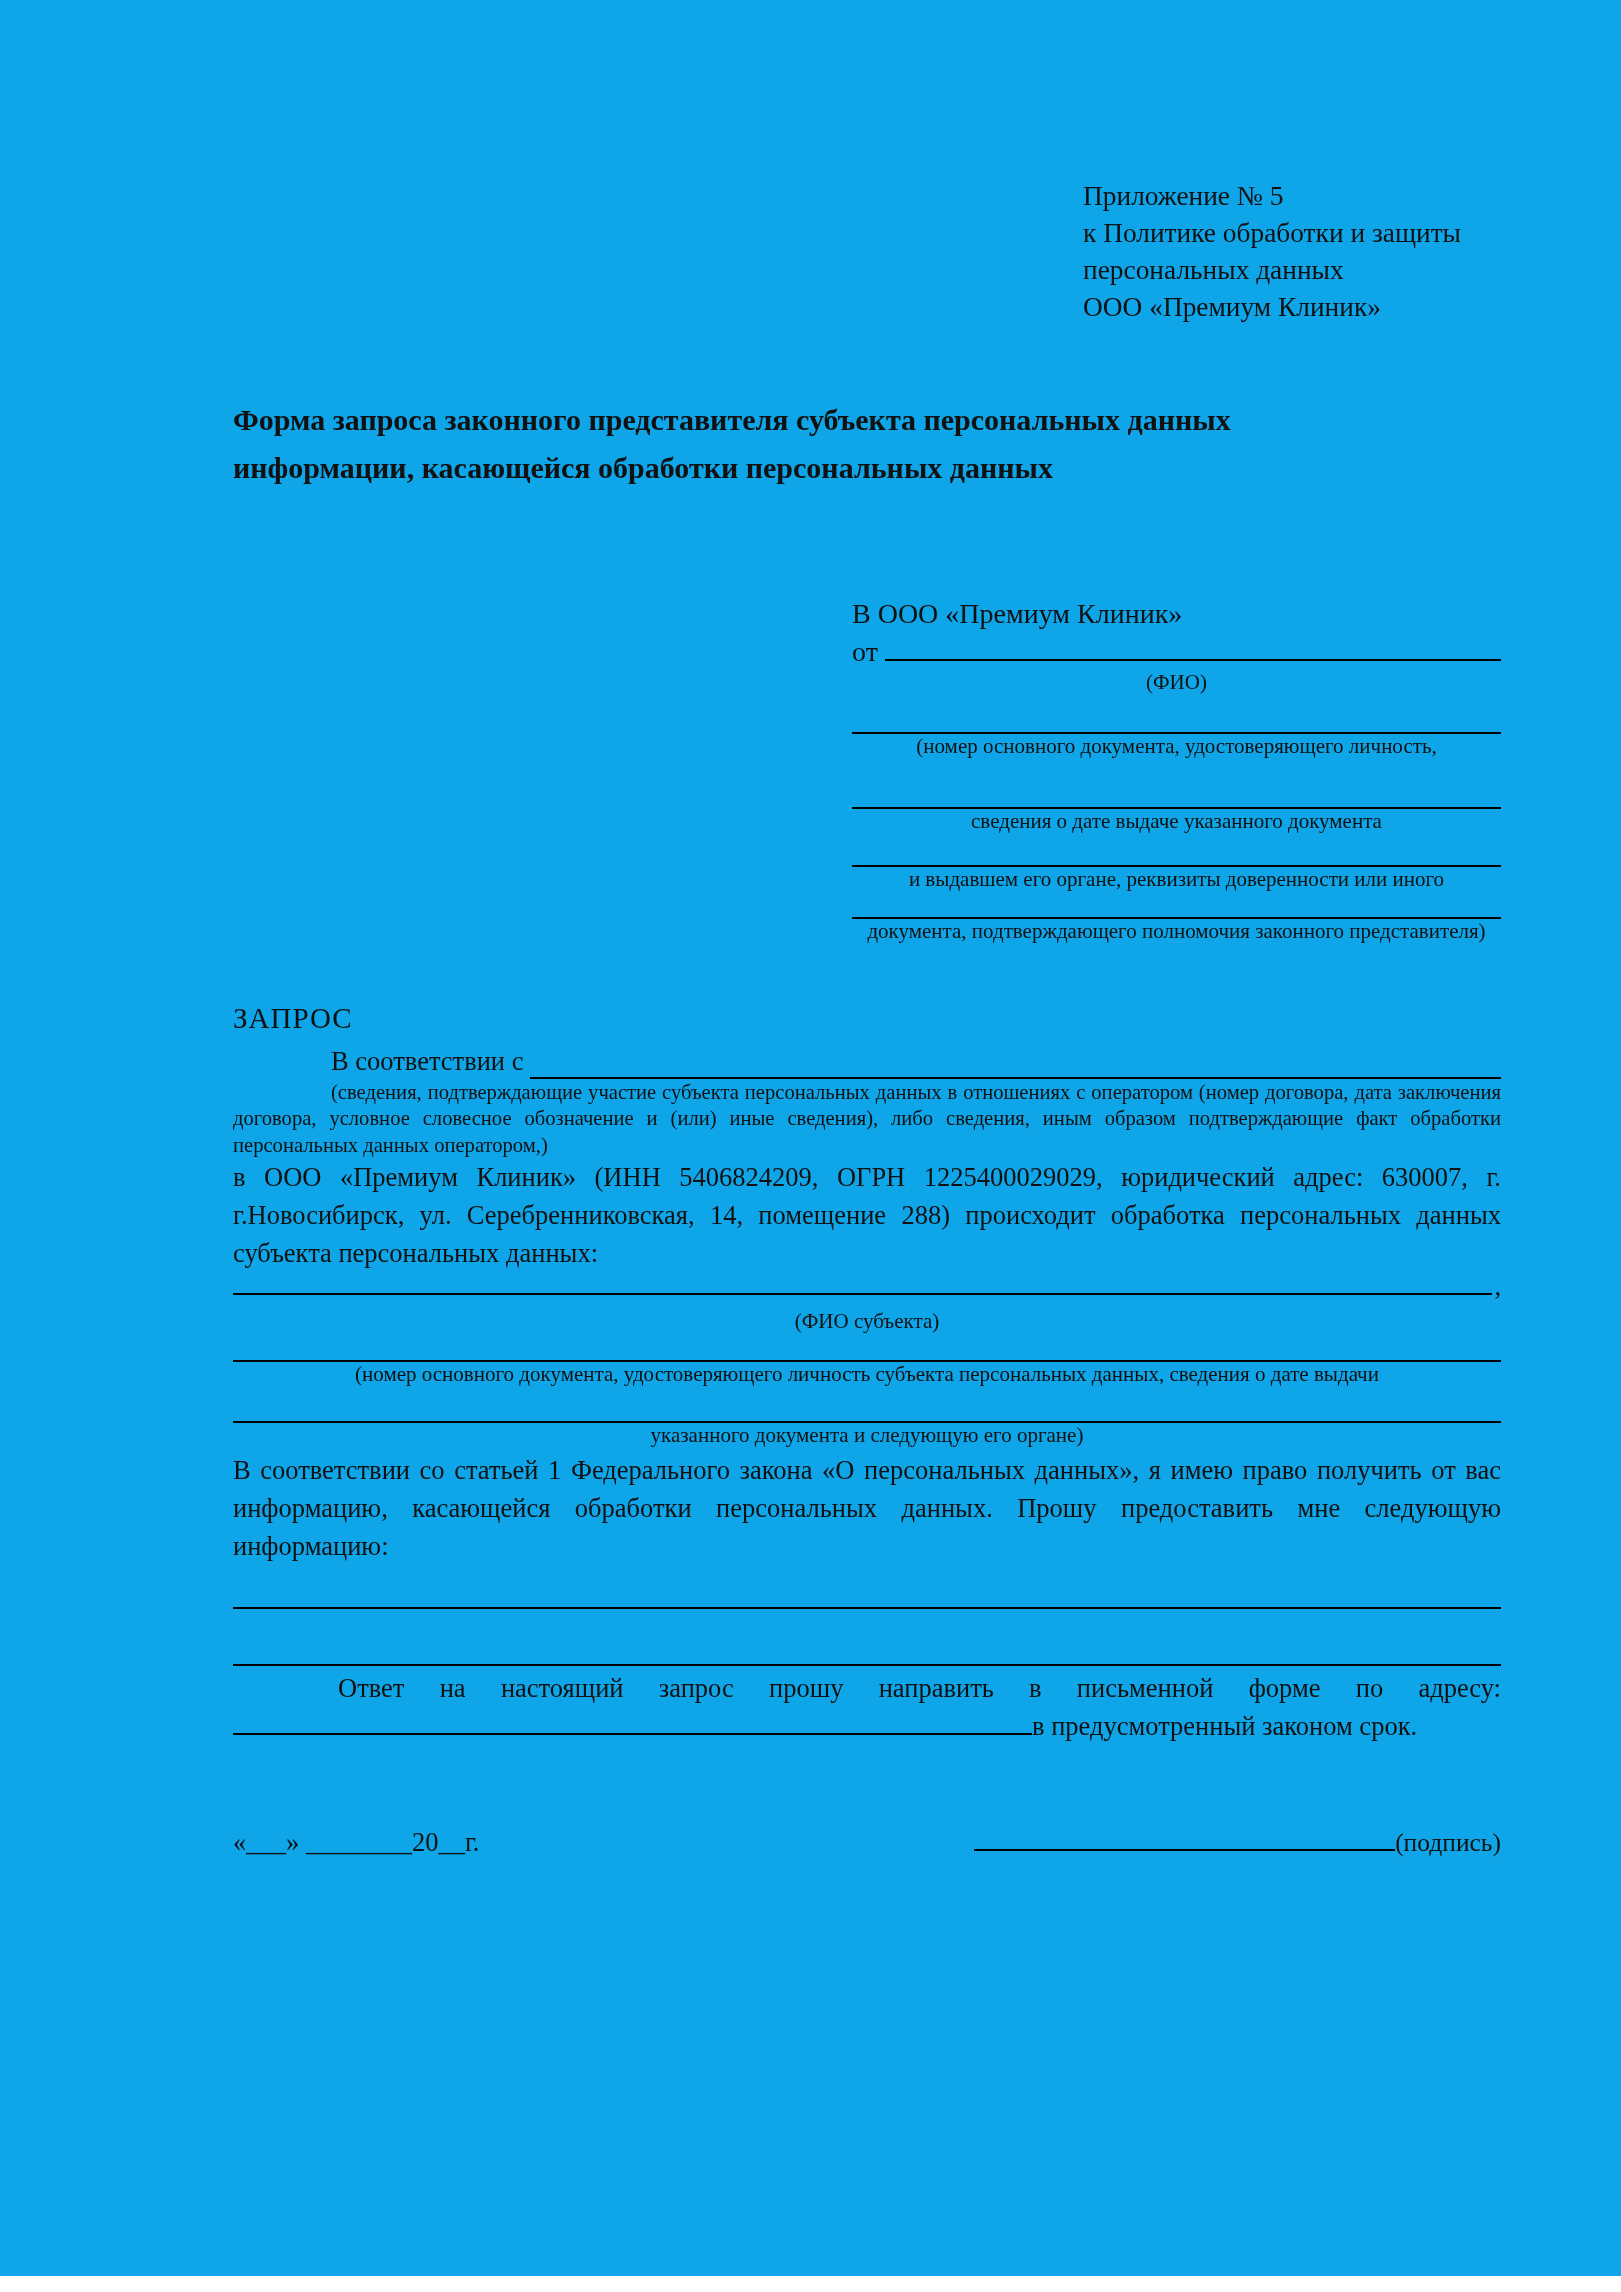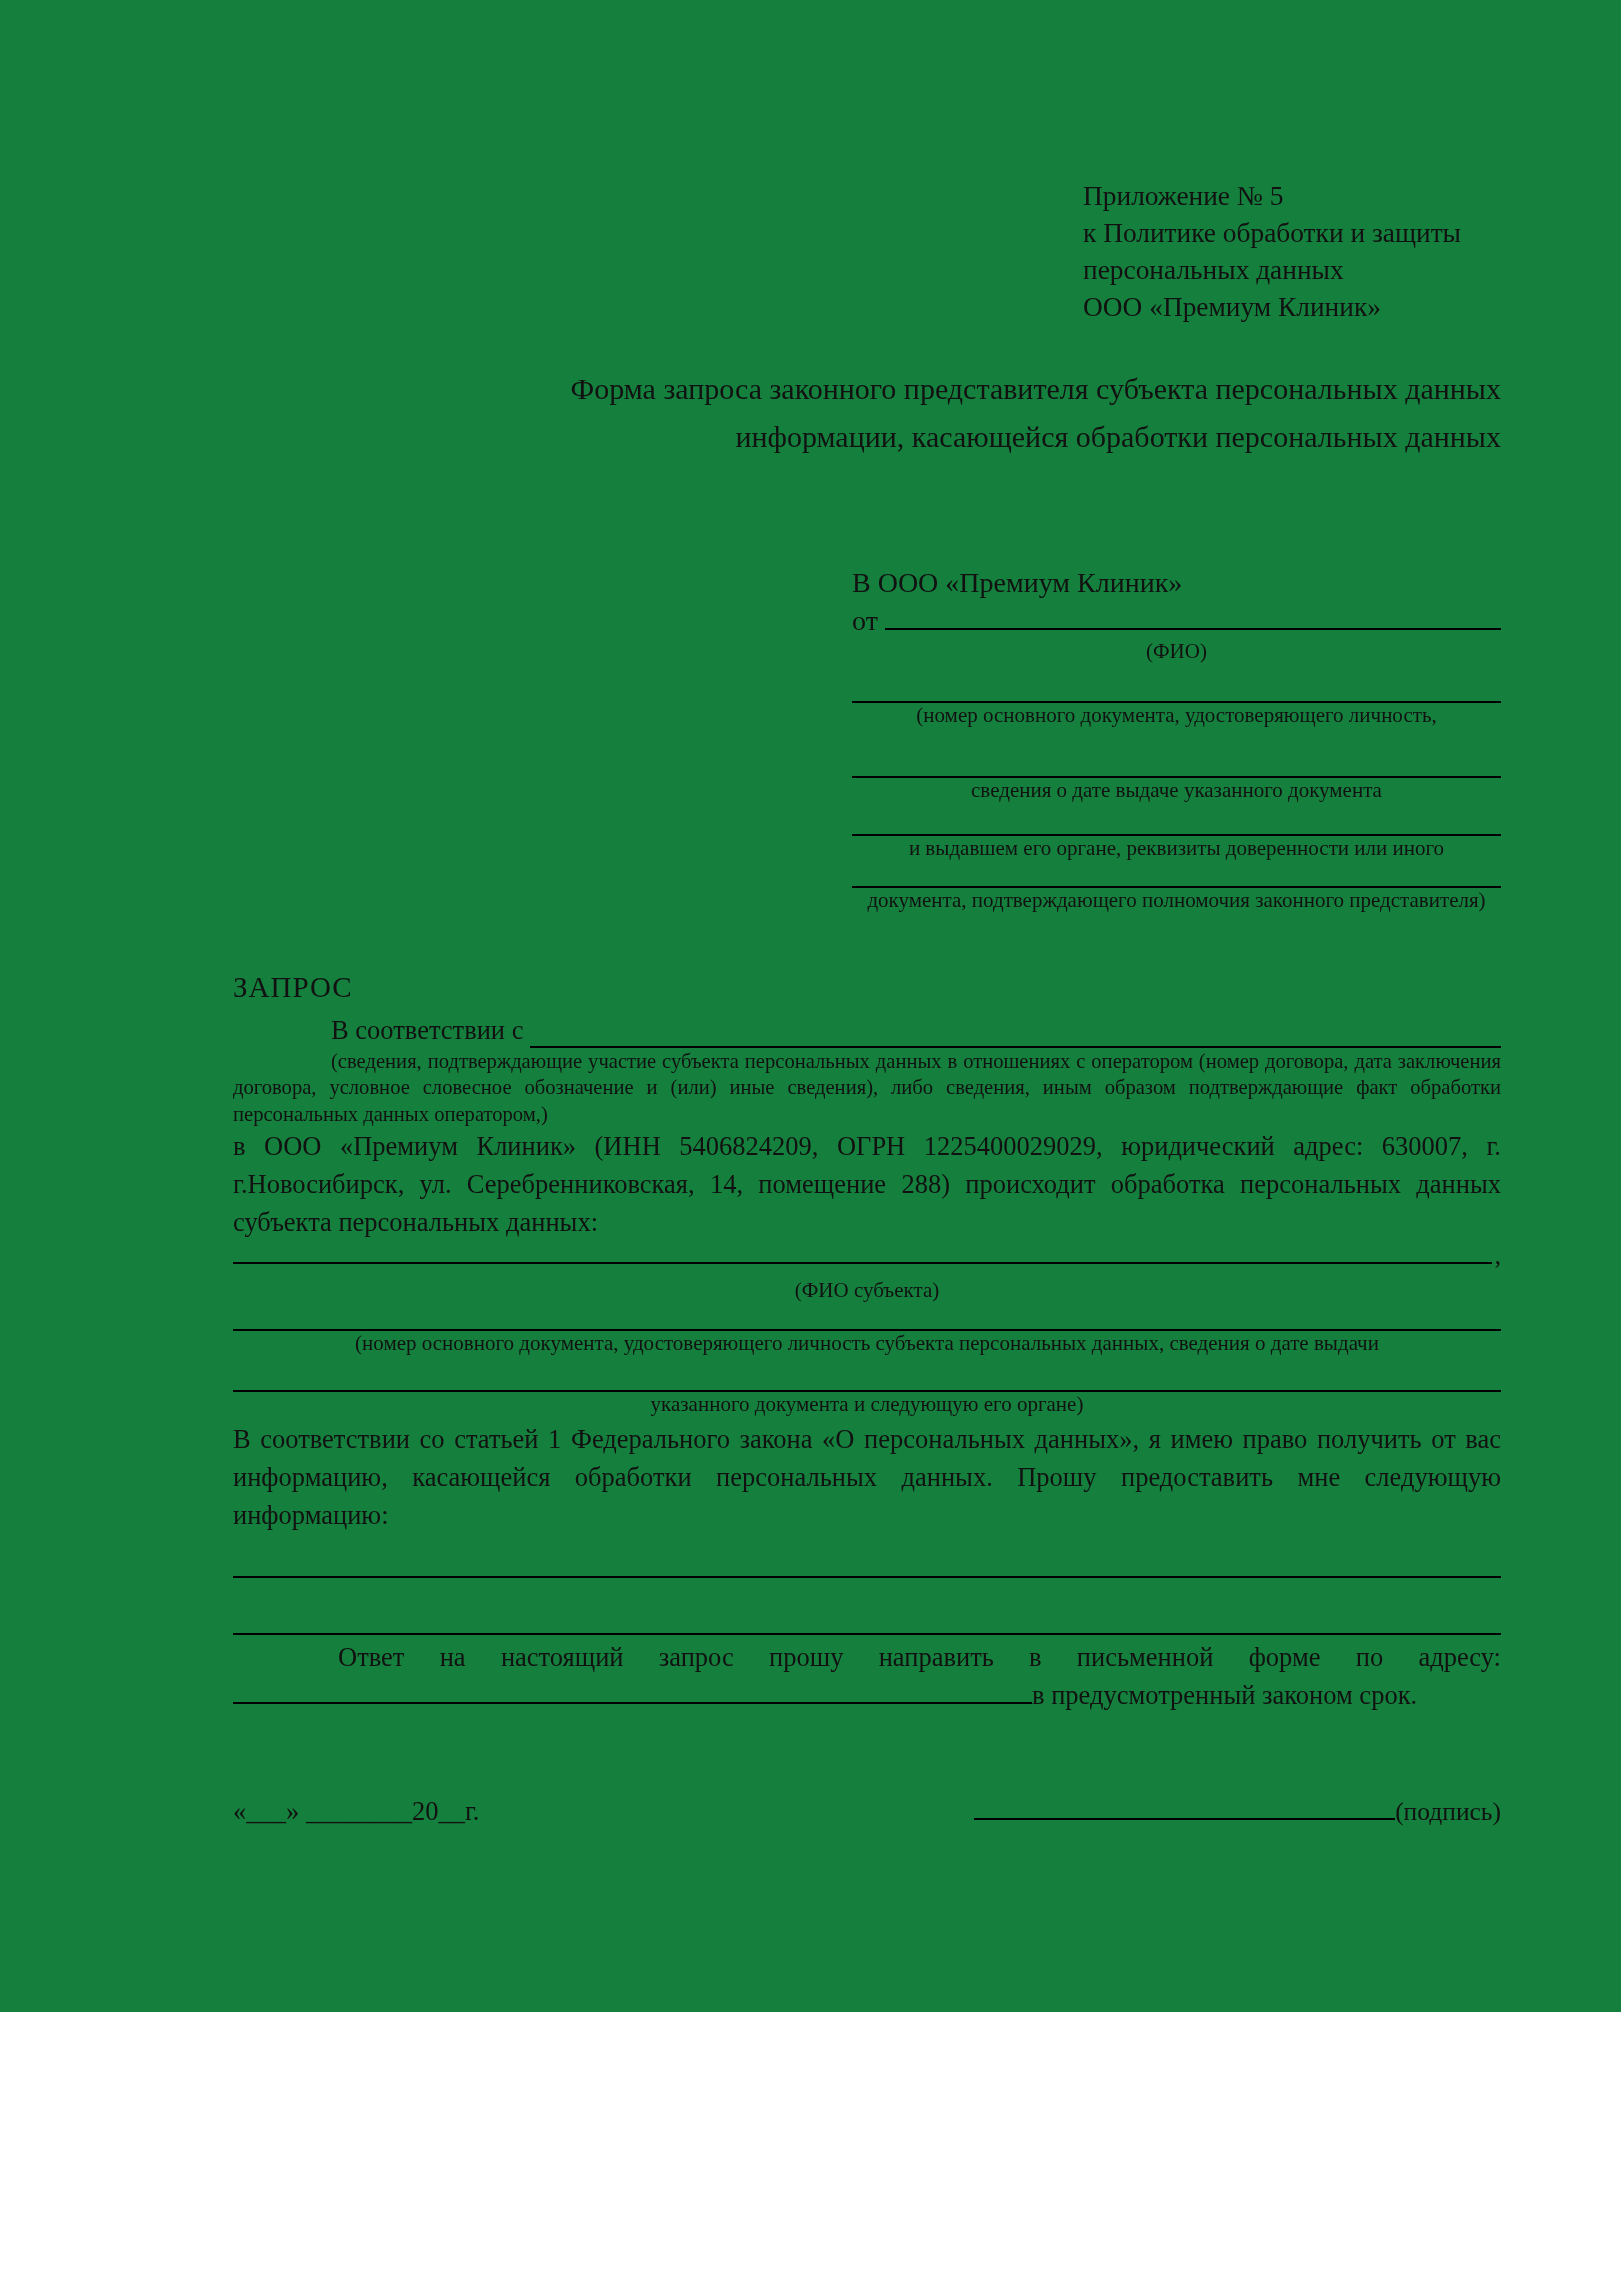--- a/index.html
+++ b/index.html
@@ -4,41 +4,41 @@
 <style>
   * { margin: 0; padding: 0; box-sizing: border-box; }
   html, body { background: #ffffff; }
   body {
     font-family: "Liberation Serif", "DejaVu Serif", serif;
     color: #111;
   }
   .page {
     position: relative;
     width: 1621px;
-    height: 2012px;
-    background: #15803d;
+    height: 2276px;
+    background: #0ea5e9;
     overflow: hidden;
     padding: 178px 120px 0 233px; 
     font-size: 26.5px;
     line-height: 38px;
   }
 
   
   .appendix {
     margin-left: 850px;
     font-size: 27.4px;
     line-height: 37px;
     text-align: left;
   }
 
   
   .title {
-    margin-top: 39px;
-    text-align: right;
-    font-weight: normal;
+    margin-top: 70px;
+    text-align: left;
+    font-weight: bold;
     font-size: 30px;
     line-height: 48px;
   }
   .title .tline { display: block; }
 
   
   .addressee {
     margin-top: 102px;
     margin-left: 619px;
     width: 649px;

